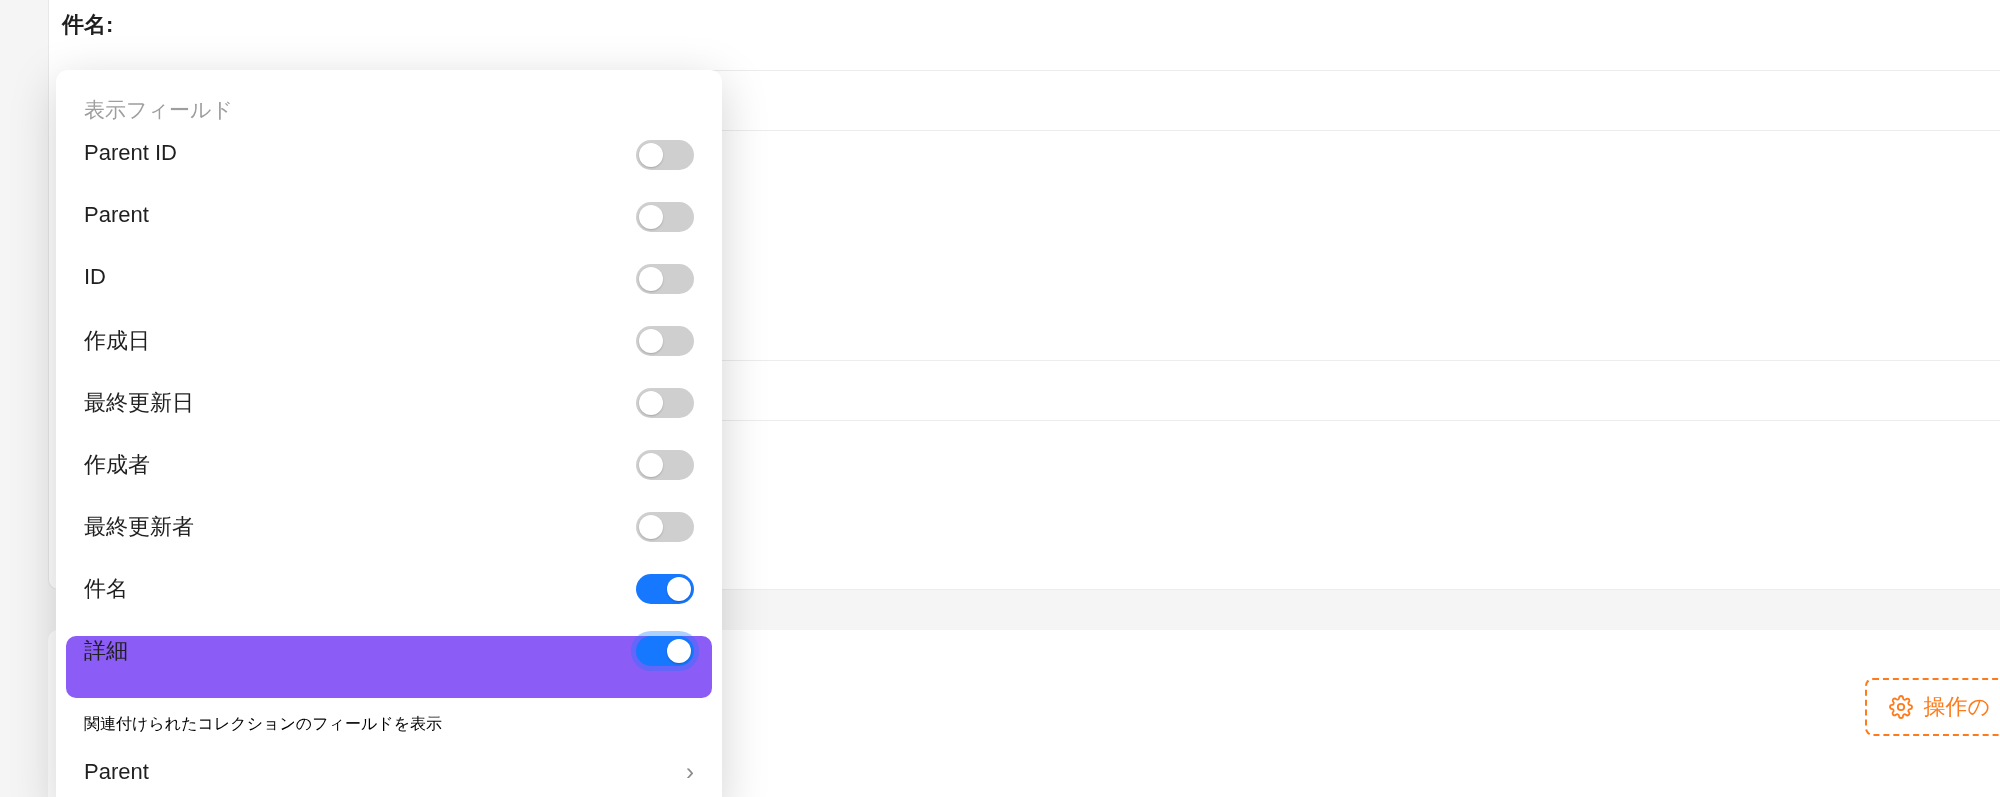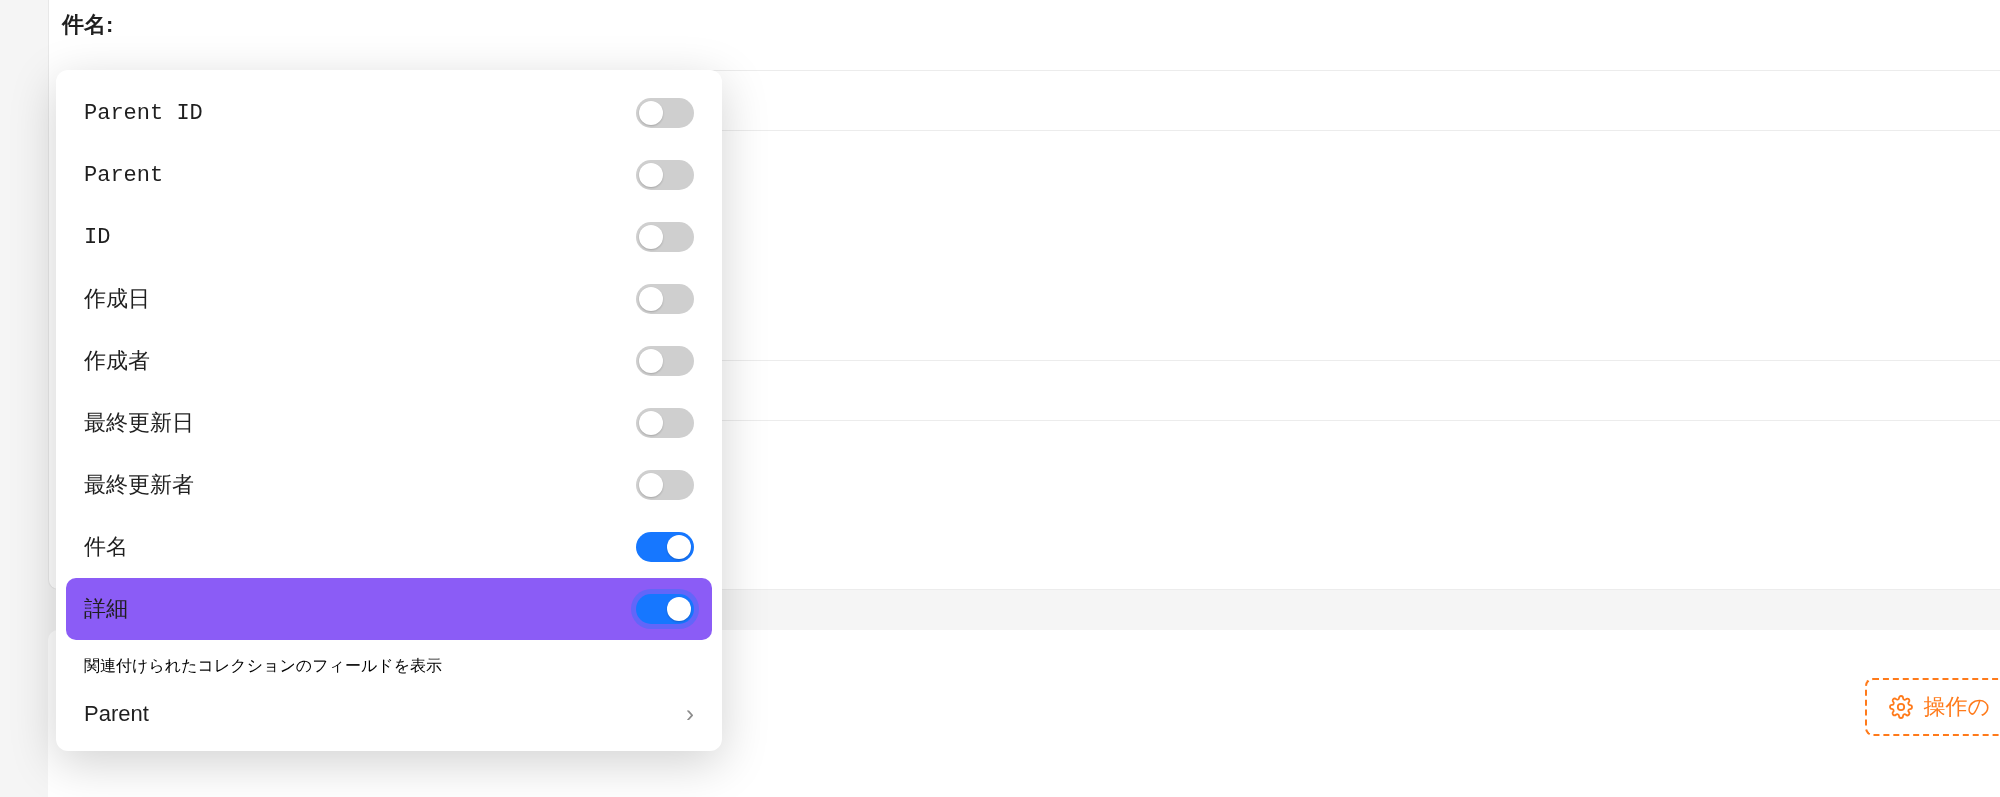--- a/index.html
+++ b/index.html
@@ -95,26 +95,25 @@
     box-shadow: 0 12px 48px rgba(0,0,0,0.18);
     padding: 12px 10px 10px 10px;
   }
   .popover-section-title {
     font-size: 21px;
     color: #9e9e9e;
     padding: 14px 18px 16px 18px;
   }
   .toggle-row {
     display: flex;
-    align-items: center;
+    align-items: flex-start;
     justify-content: space-between;
     padding: 0 18px;
     height: 62px;
     border-radius: 10px;
-    font-family: Liberation Mono, monospace;
   }
   .toggle-row.highlight { background: #8b5cf6; }
   .toggle-label {
     font-size: 22px;
     color: #1f1f1f;
   }
   .related-title {
     font-size: 16px;
     color: #000000;
     padding: 16px 18px 10px 18px;
@@ -178,20 +177,21 @@
         <svg viewBox="0 0 24 24" fill="none" stroke="#ff7a1a" stroke-width="1.8" stroke-linecap="round" stroke-linejoin="round">
           <circle cx="12" cy="12" r="3.2"></circle>
           <path d="M19.4 15a1.7 1.7 0 0 0 .34 1.87l.06.06a2 2 0 1 1-2.83 2.83l-.06-.06a1.7 1.7 0 0 0-1.87-.34 1.7 1.7 0 0 0-1.03 1.56V21a2 2 0 1 1-4 0v-.09a1.7 1.7 0 0 0-1.11-1.56 1.7 1.7 0 0 0-1.87.34l-.06.06a2 2 0 1 1-2.83-2.83l.06-.06a1.7 1.7 0 0 0 .34-1.87 1.7 1.7 0 0 0-1.56-1.03H3a2 2 0 1 1 0-4h.09a1.7 1.7 0 0 0 1.56-1.11 1.7 1.7 0 0 0-.34-1.87l-.06-.06a2 2 0 1 1 2.83-2.83l.06.06a1.7 1.7 0 0 0 1.87.34H9a1.7 1.7 0 0 0 1.03-1.56V3a2 2 0 1 1 4 0v.09a1.7 1.7 0 0 0 1.03 1.56 1.7 1.7 0 0 0 1.87-.34l.06-.06a2 2 0 1 1 2.83 2.83l-.06.06a1.7 1.7 0 0 0-.34 1.87V9a1.7 1.7 0 0 0 1.56 1.03H21a2 2 0 1 1 0 4h-.09a1.7 1.7 0 0 0-1.56 1.03z"></path>
         </svg>
       </span>
       <span>操作の</span>
     </div>
   </div>
 
   <div class="popover">
+    <div class="popover-section-title">表示フィールド</div>
     <div id="field-list">
         <div class="toggle-row">
           <span class="toggle-label">Parent ID</span>
           <span class="switch">
             <span class="knob"></span>
           </span>
         </div>
         <div class="toggle-row">
           <span class="toggle-label">Parent</span>
           <span class="switch">
@@ -204,27 +204,27 @@
             <span class="knob"></span>
           </span>
         </div>
         <div class="toggle-row">
           <span class="toggle-label">作成日</span>
           <span class="switch">
             <span class="knob"></span>
           </span>
         </div>
         <div class="toggle-row">
+          <span class="toggle-label">最終更新日</span>
+          <span class="switch">
+            <span class="knob"></span>
+          </span>
+        </div>
+        <div class="toggle-row">
           <span class="toggle-label">作成者</span>
-          <span class="switch">
-            <span class="knob"></span>
-          </span>
-        </div>
-        <div class="toggle-row">
-          <span class="toggle-label">最終更新日</span>
           <span class="switch">
             <span class="knob"></span>
           </span>
         </div>
         <div class="toggle-row">
           <span class="toggle-label">最終更新者</span>
           <span class="switch">
             <span class="knob"></span>
           </span>
         </div>

